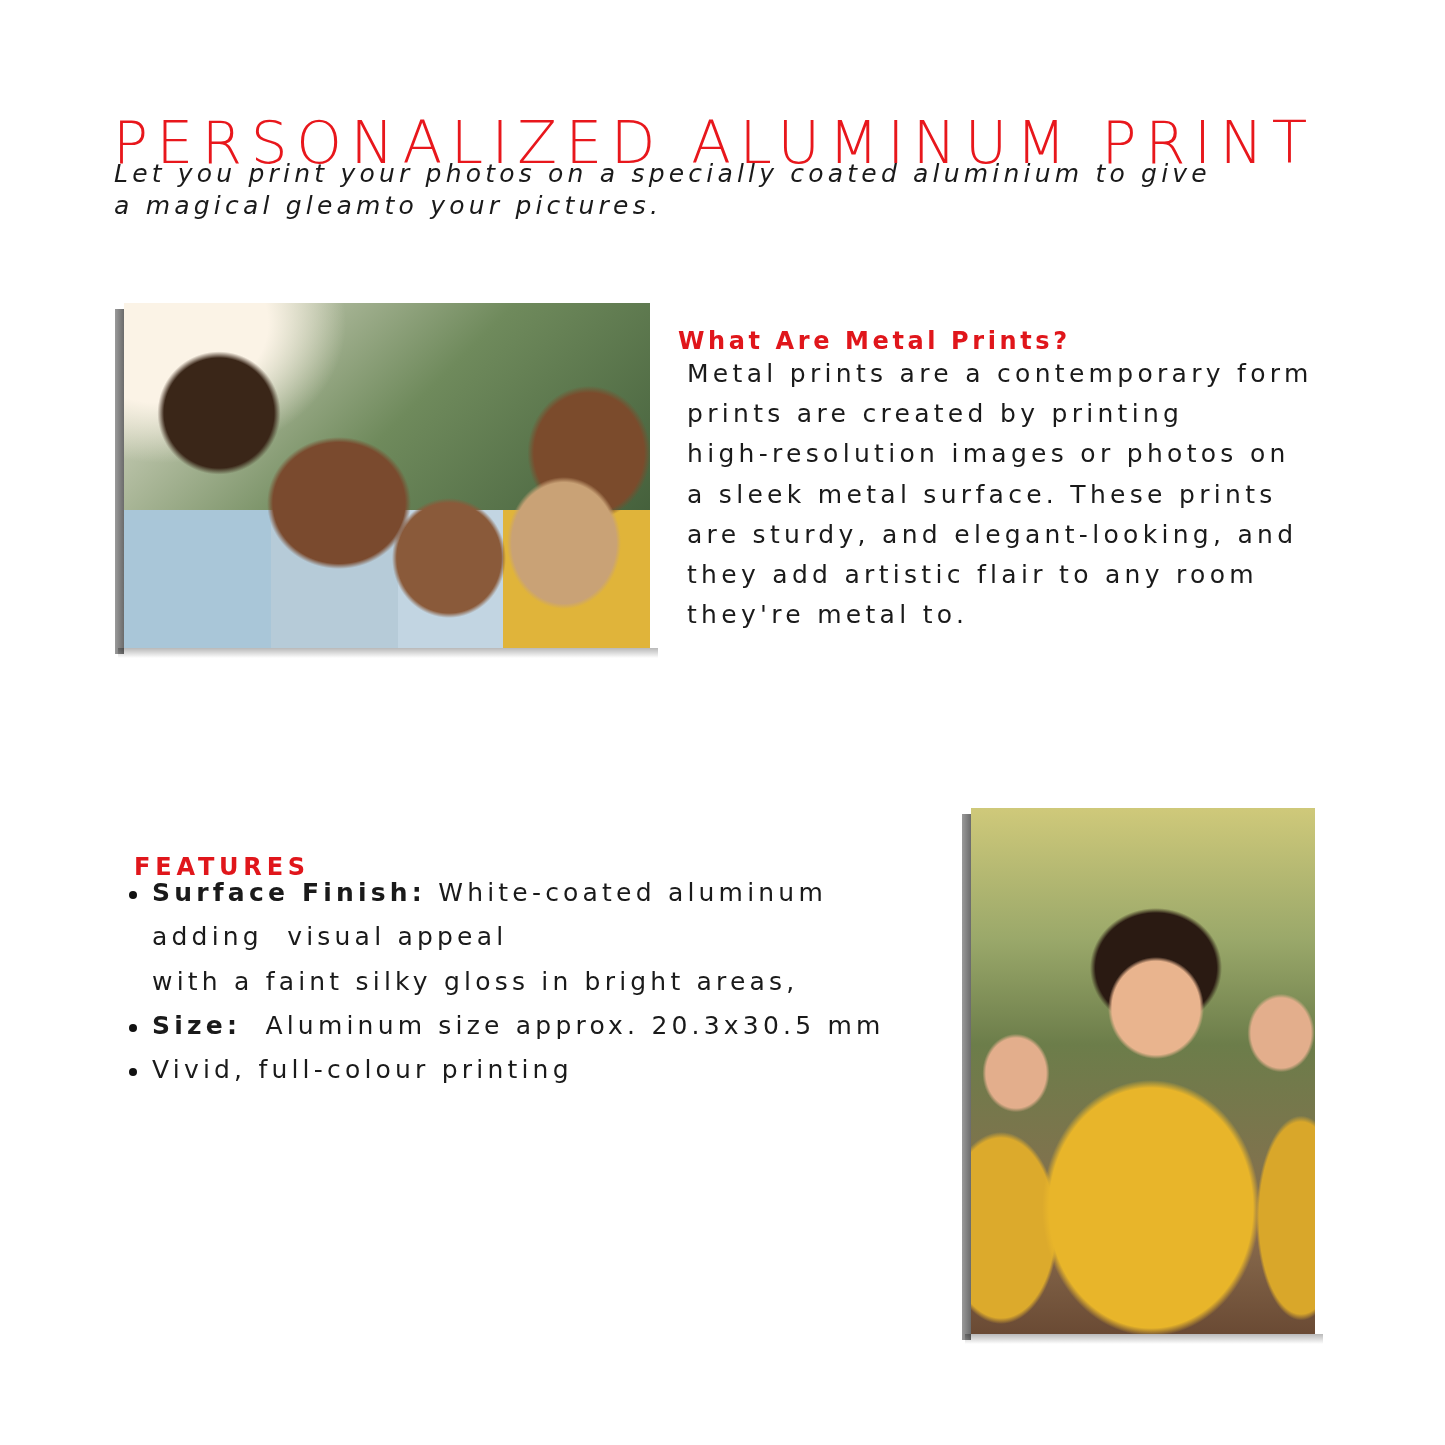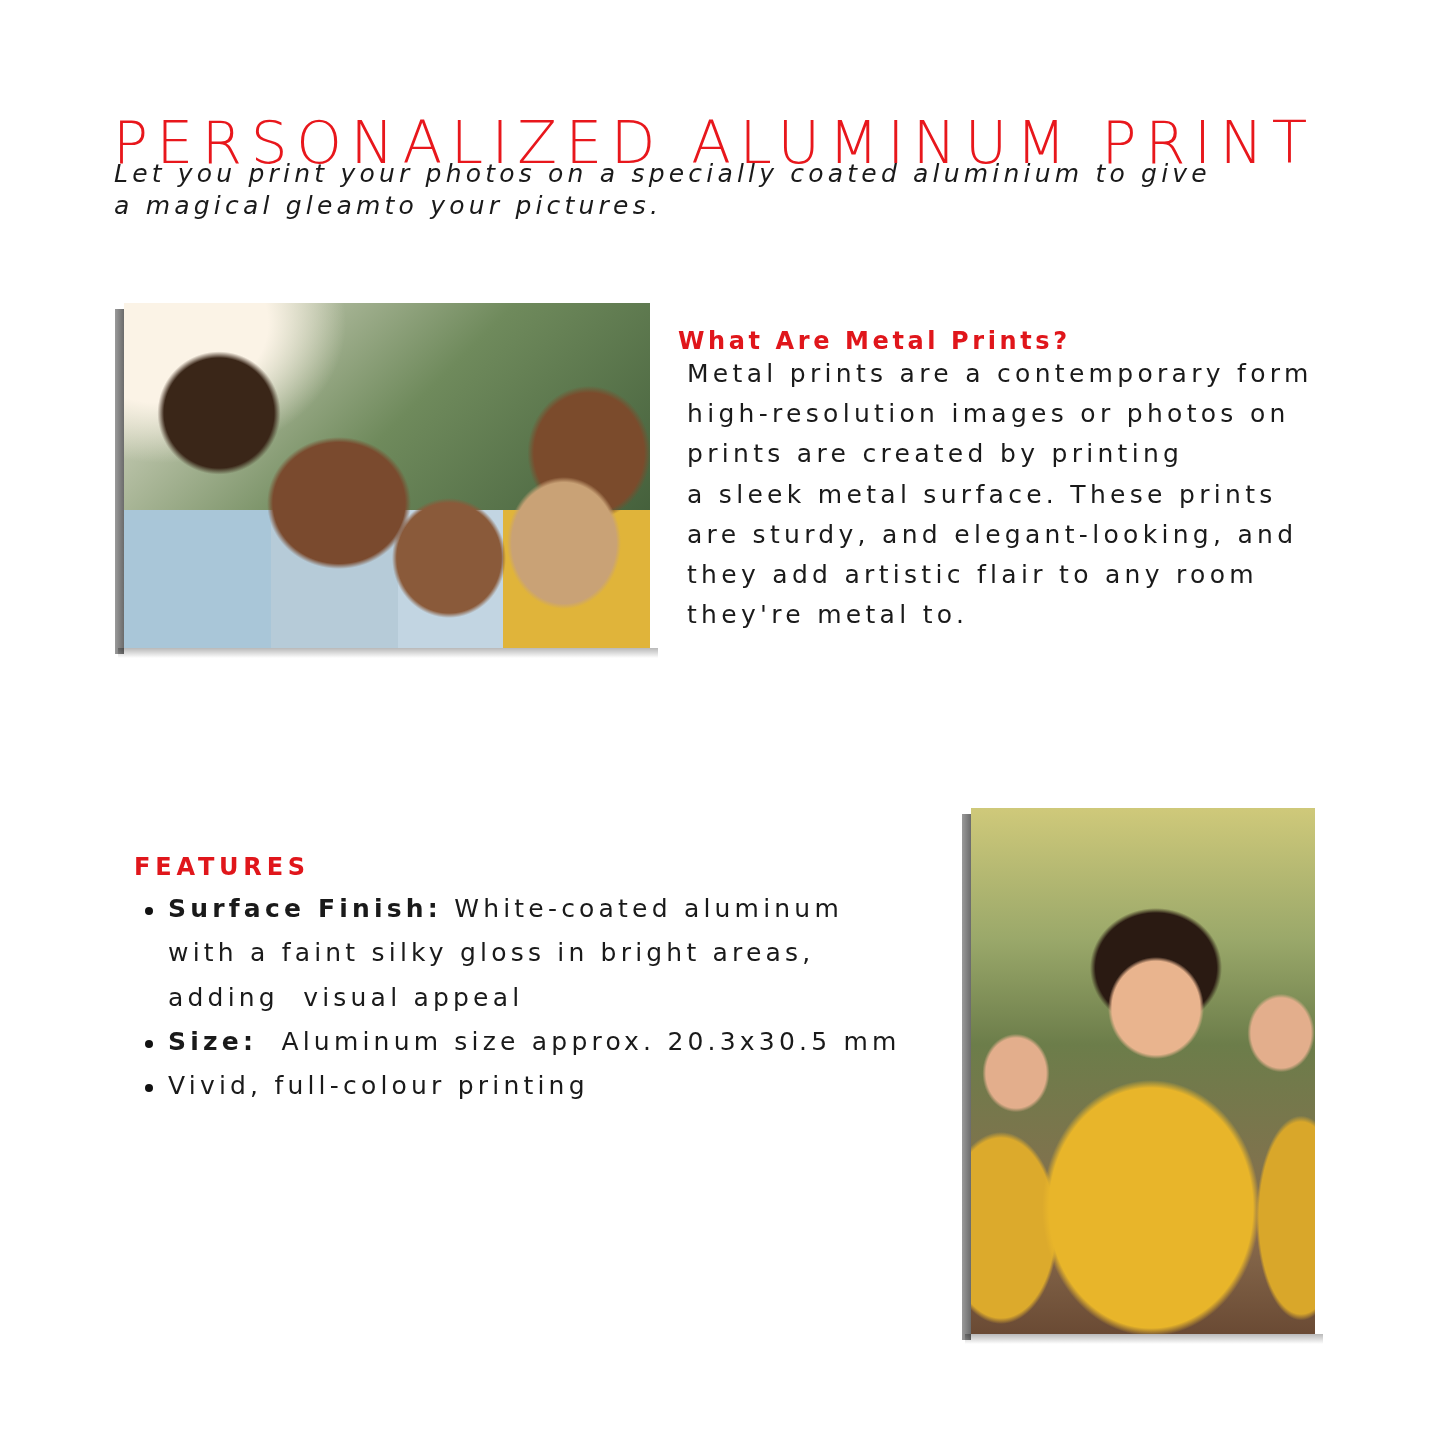--- a/index.html
+++ b/index.html
@@ -56,21 +56,21 @@
   .metal-body {
     position: absolute; left: 687px; top: 342px; width: 700px;
     font-size: 25px; letter-spacing: 4.3px; line-height: 40.2px; color: #1a1a1a; margin-top: 12px;
   }
   .metal-body span { display: block; white-space: nowrap; }
   .features-heading {
     position: absolute; left: 127px; top: 835px;
     font-size: 24px; font-weight: 700; letter-spacing: 4.8px; color: #e0161b; line-height: 1; margin-left: 7px;
   }
   .features-list {
-    position: absolute; left: 127px; top: 871px; width: 820px; margin: 16px; padding: 0; list-style: none;
+    position: absolute; left: 127px; top: 871px; width: 820px; margin: 0; padding: 0; list-style: none;
     font-size: 25px; letter-spacing: 4.2px; line-height: 44.3px; color: #1a1a1a;
   }
   .features-list li { position: relative; padding-left: 25px; }
   .features-list li .bullet {
     position: absolute; left: 2px; top: 20px; width: 8px; height: 8px; border-radius: 50%; background: #111;
   }
   .features-list li .line { display: block; white-space: nowrap; }
   .features-list b { font-weight: 700; letter-spacing: 4.2px; }
 </style>
 </head>
@@ -85,35 +85,35 @@
 
 <div class="print print1">
   <div class="edge"></div>
   <div class="shadow"></div>
   <div class="photo" role="img" aria-label="Four children laughing together outdoors (aluminum print sample)"></div>
 </div>
 
 <h2 class="metal-heading">What Are Metal Prints?</h2>
 <div class="metal-body">
   <span>Metal prints are a contemporary form</span>
+  <span>prints are created by printing</span>
   <span>high-resolution images or photos on</span>
-  <span>prints are created by printing</span>
   <span>a sleek metal surface. These prints</span>
   <span>are sturdy, and elegant-looking, and</span>
   <span>they add artistic flair to any room</span>
   <span>they're metal to.</span>
 </div>
 
 <h2 class="features-heading">FEATURES</h2>
 <ul class="features-list">
   <li>
     <span class="bullet"></span>
     <span class="line"><b>Surface Finish:</b> <span>White-coated aluminum</span></span>
+    <span class="line" style="white-space: pre;">adding  visual appeal</span>
     <span class="line">with a faint silky gloss in bright areas,</span>
-    <span class="line" style="white-space: pre;">adding  visual appeal</span>
   </li>
   <li>
     <span class="bullet"></span>
     <span class="line"><b>Size:</b>&nbsp; <span>Aluminum size approx. 20.3x30.5 mm</span></span>
   </li>
   <li>
     <span class="bullet"></span>
     <span class="line">Vivid, full-colour printing</span>
   </li>
 </ul>

